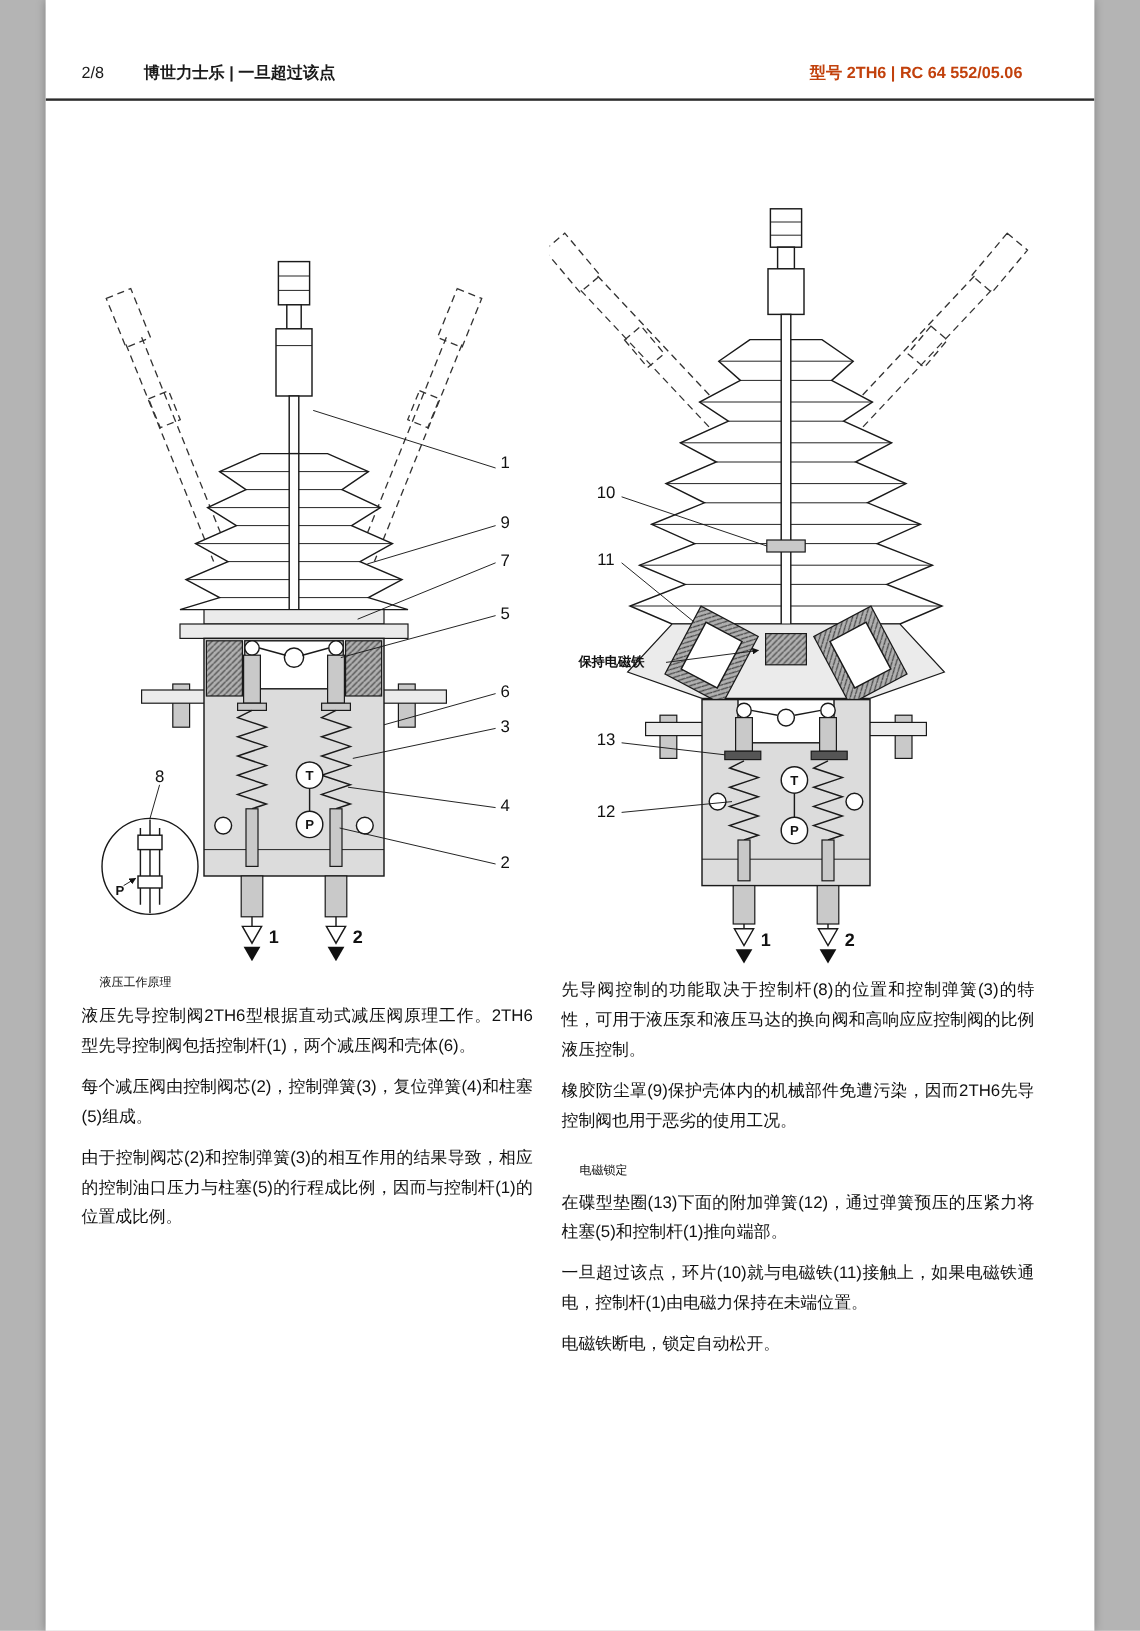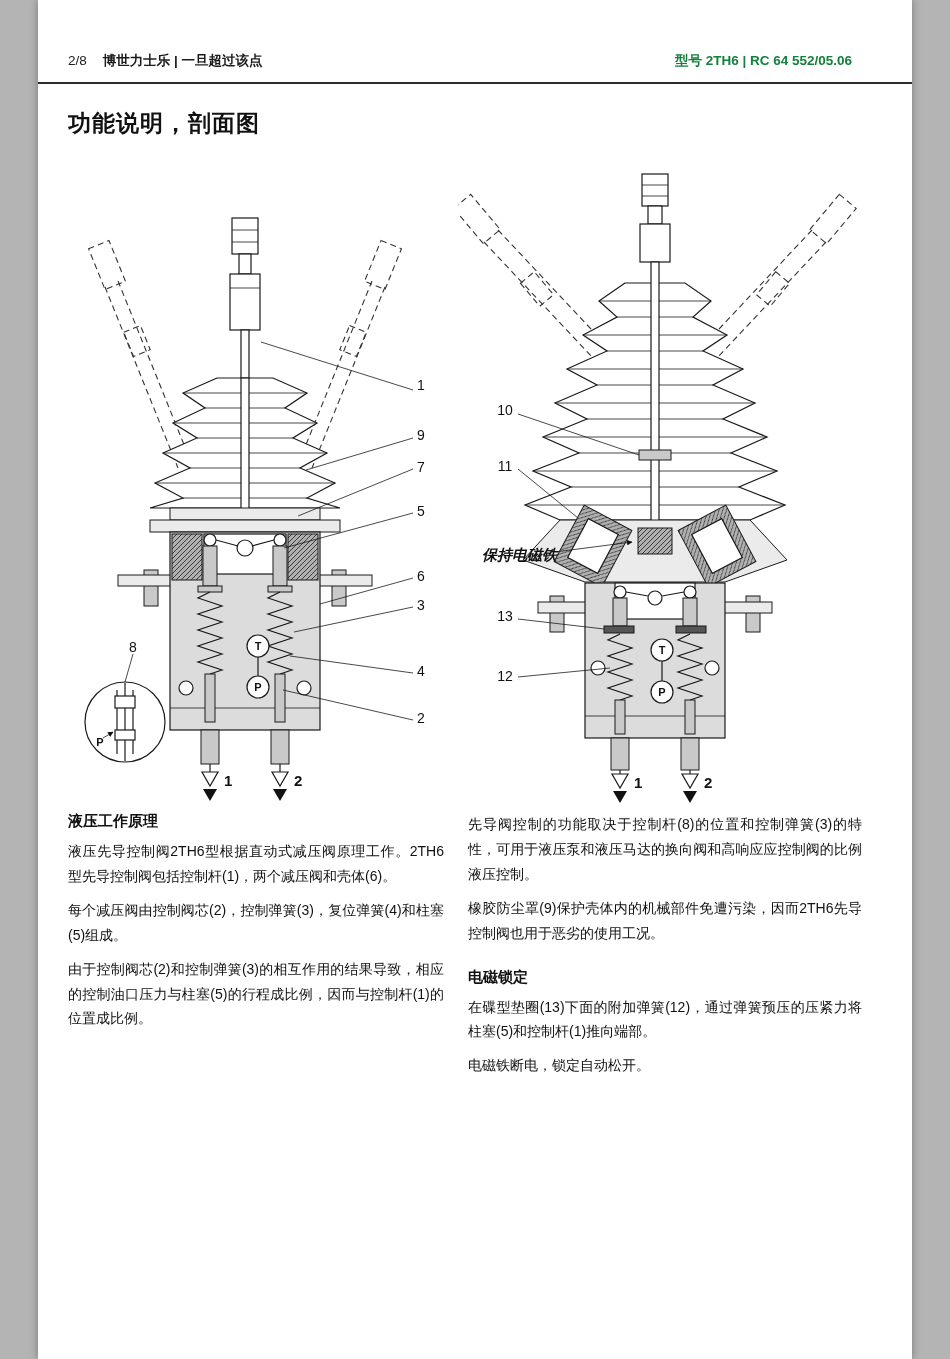--- a/index.html
+++ b/index.html
@@ -16,77 +16,76 @@
     box-shadow:0 0 8px rgba(0,0,0,.35);
     overflow:hidden;
   }
   
   .hdr{
     position:absolute;left:0;top:0;right:0;height:82px;
     border-bottom:2px solid #2b2b2b;
   }
   .hdr-left{
     position:absolute;left:30px;top:52px;font-size:13.5px;color:#1a1a1a;
-    display:flex;gap:16px;align-items:baseline;
+    display:flex;gap:33px;align-items:baseline;
   }
   .hdr-left .brand{font-weight:bold;}
   .hdr-right{
-    position:absolute;right:60px;top:52px;font-size:13.5px;color:#15803d;font-weight:bold;
+    position:absolute;right:60px;top:52px;font-size:13.5px;color:#c2410c;font-weight:bold;
   }
   .title{
     position:absolute;left:30px;top:108px;margin:0;
     font-size:23px;font-weight:bold;color:#111;letter-spacing:1px;
   }
   
   .figure{position:absolute;}
   .fig-left{left:20px;top:168px;width:390px;height:645px;}
   .fig-right{left:420px;top:168px;width:430px;height:645px;}
   .figure svg{position:absolute;left:0;top:0;}
   .callout{
     position:absolute;transform:translate(-50%,-50%);
     font-size:14px;color:#111;line-height:1;
   }
   .sol-label{
-    position:absolute;font-size:15px;font-weight:bold;color:#111;white-space:nowrap;line-height:1;font-style:italic;
+    position:absolute;font-size:11px;font-weight:bold;color:#111;white-space:nowrap;line-height:1;
   }
   
   .s    {stroke:#1a1a1a;stroke-width:1.2;fill:none;}
   .sw   {stroke:#1a1a1a;stroke-width:1.2;fill:#ffffff;}
   .sg   {stroke:#1a1a1a;stroke-width:1.2;fill:#dcdcdc;}
   .sl   {stroke:#1a1a1a;stroke-width:1;fill:#ebebeb;}
   .sm   {stroke:#1a1a1a;stroke-width:1;fill:#c9c9c9;}
   .thin {stroke:#1a1a1a;stroke-width:.8;fill:none;}
   .dash {stroke:#333;stroke-width:1.1;fill:none;stroke-dasharray:6 4;}
   .leader{stroke:#1a1a1a;stroke-width:.8;fill:none;}
   .tri-open{fill:#fff;stroke:#1a1a1a;stroke-width:1.2;}
   .tri-full{fill:#111;stroke:none;}
   .tp-text{font:bold 11px "Liberation Sans",sans-serif;text-anchor:middle;fill:#111;}
   .port-num{font:bold 15px "Liberation Sans",sans-serif;fill:#111;}
   
   .col{position:absolute;color:#111;}
   .col-left{left:30px;top:812px;width:376px;}
   .col-right{left:430px;top:812px;width:394px;}
-  .col h2{font-size:15px;font-weight:bold;margin:0 0 8px 0;}
+  .col h2{font-size:10px;font-weight:normal;margin:0 0 8px 15px;}
   .col p{font-size:14px;line-height:1.78;margin:0 0 9px 0;text-align:justify;}
   .col h2.lock{margin-top:22px;}
 </style>
 </head>
 <body>
 
 <div class="page">
 
   <div class="hdr">
     <div class="hdr-left">
       <span>2/8</span>
       <span class="brand">博世力士乐 | 一旦超过该点</span>
     </div>
     <div class="hdr-right">型号 2TH6 | RC 64 552/05.06</div>
   </div>
 
-  <h1 class="title">功能说明，剖面图</h1>
 
   <div class="figure fig-left">
     <svg viewBox="0 0 390 645" width="390" height="645">
       <defs>
         <pattern id="hA" width="5" height="5" patternUnits="userSpaceOnUse">
           <rect width="5" height="5" fill="#b0b0b0"></rect>
           <path d="M0,5 L5,0" stroke="#3c3c3c" stroke-width="1"></path>
         </pattern>
         <marker id="arrA" viewBox="0 0 10 10" refX="9" refY="5" markerWidth="7" markerHeight="7" orient="auto-start-reverse">
           <path d="M0,0 L10,5 L0,10 Z" fill="#111"></path>
@@ -346,16 +345,17 @@
     <p>液压先导控制阀2TH6型根据直动式减压阀原理工作。2TH6型先导控制阀包括控制杆(1)，两个减压阀和壳体(6)。</p>
     <p>每个减压阀由控制阀芯(2)，控制弹簧(3)，复位弹簧(4)和柱塞(5)组成。</p>
     <p>由于控制阀芯(2)和控制弹簧(3)的相互作用的结果导致，相应的控制油口压力与柱塞(5)的行程成比例，因而与控制杆(1)的位置成比例。</p>
   </section>
 
   <section class="col col-right">
     <p>先导阀控制的功能取决于控制杆(8)的位置和控制弹簧(3)的特性，可用于液压泵和液压马达的换向阀和高响应应控制阀的比例液压控制。</p>
     <p>橡胶防尘罩(9)保护壳体内的机械部件免遭污染，因而2TH6先导控制阀也用于恶劣的使用工况。</p>
     <h2 class="lock">电磁锁定</h2>
     <p>在碟型垫圈(13)下面的附加弹簧(12)，通过弹簧预压的压紧力将柱塞(5)和控制杆(1)推向端部。</p>
+    <p>一旦超过该点，环片(10)就与电磁铁(11)接触上，如果电磁铁通电，控制杆(1)由电磁力保持在未端位置。</p>
     <p>电磁铁断电，锁定自动松开。</p>
   </section>
 
 </div>
 
 </body></html>

